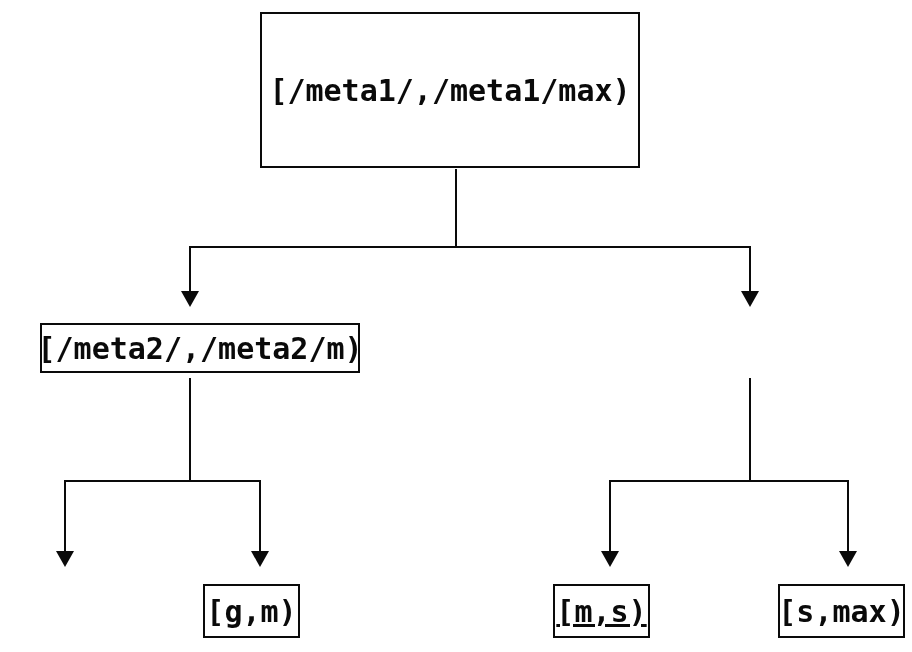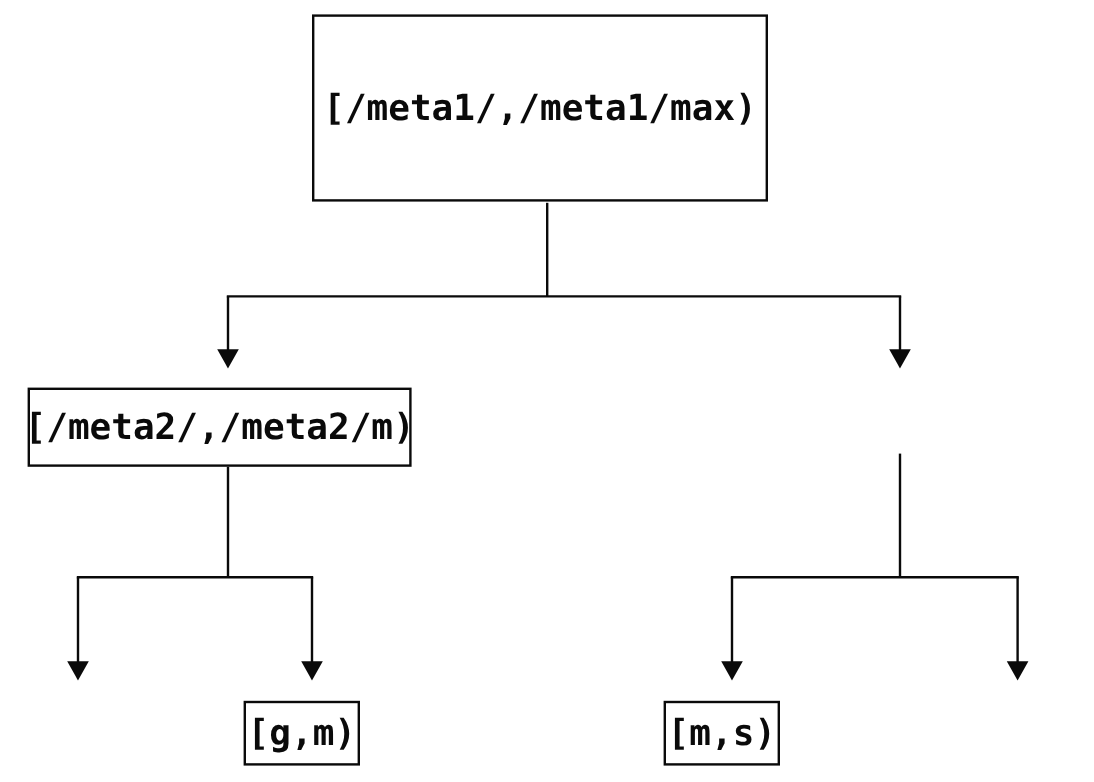--- a/index.html
+++ b/index.html
@@ -31,25 +31,25 @@
     display: flex;
     align-items: center;
     justify-content: center;
     color: #0a0a0a;
     font-family: "DejaVu Sans Mono", monospace;
     font-weight: bold;
     font-size: 30px;
     white-space: nowrap;
   }
   .node-root      { left: 260px; top: 12px;  width: 380px; height: 156px; }
-  .node-mid-left  { left: 23px;  top: 323px; width: 320px; height: 66px; }
+  .node-mid-left  { left: 40px;  top: 323px; width: 320px; height: 50px; }
   .node-mid-right { left: 583px; top: 323px; width: 317px; height: 54px; }
   .node-leaf-1    { left: 7px;   top: 584px; width: 100px; height: 54px; }
   .node-leaf-2    { left: 203px; top: 584px; width: 97px;  height: 54px; }
-  .node-leaf-3    { left: 553px; top: 584px; width: 97px;  height: 54px; }
+  .node-leaf-3    { left: 553px; top: 584px; width: 97px;  height: 54px; text-decoration: underline; }
   .node-leaf-4    { left: 778px; top: 584px; width: 127px; height: 54px; }
   .edge-line {
     fill: none;
     stroke: #0a0a0a;
     stroke-width: 2;
   }
   .arrowhead {
     fill: #0a0a0a;
     stroke: none;
   }
@@ -100,14 +100,17 @@
 
 
   <div class="node node-leaf-2">
     <span>[g,m)</span>
   </div>
 
   <div class="node node-leaf-3">
     <span>[m,s)</span>
   </div>
 
+  <div class="node node-leaf-4">
+    <span>[s,max)</span>
+  </div>
 
 </div>
 
 </body></html>

